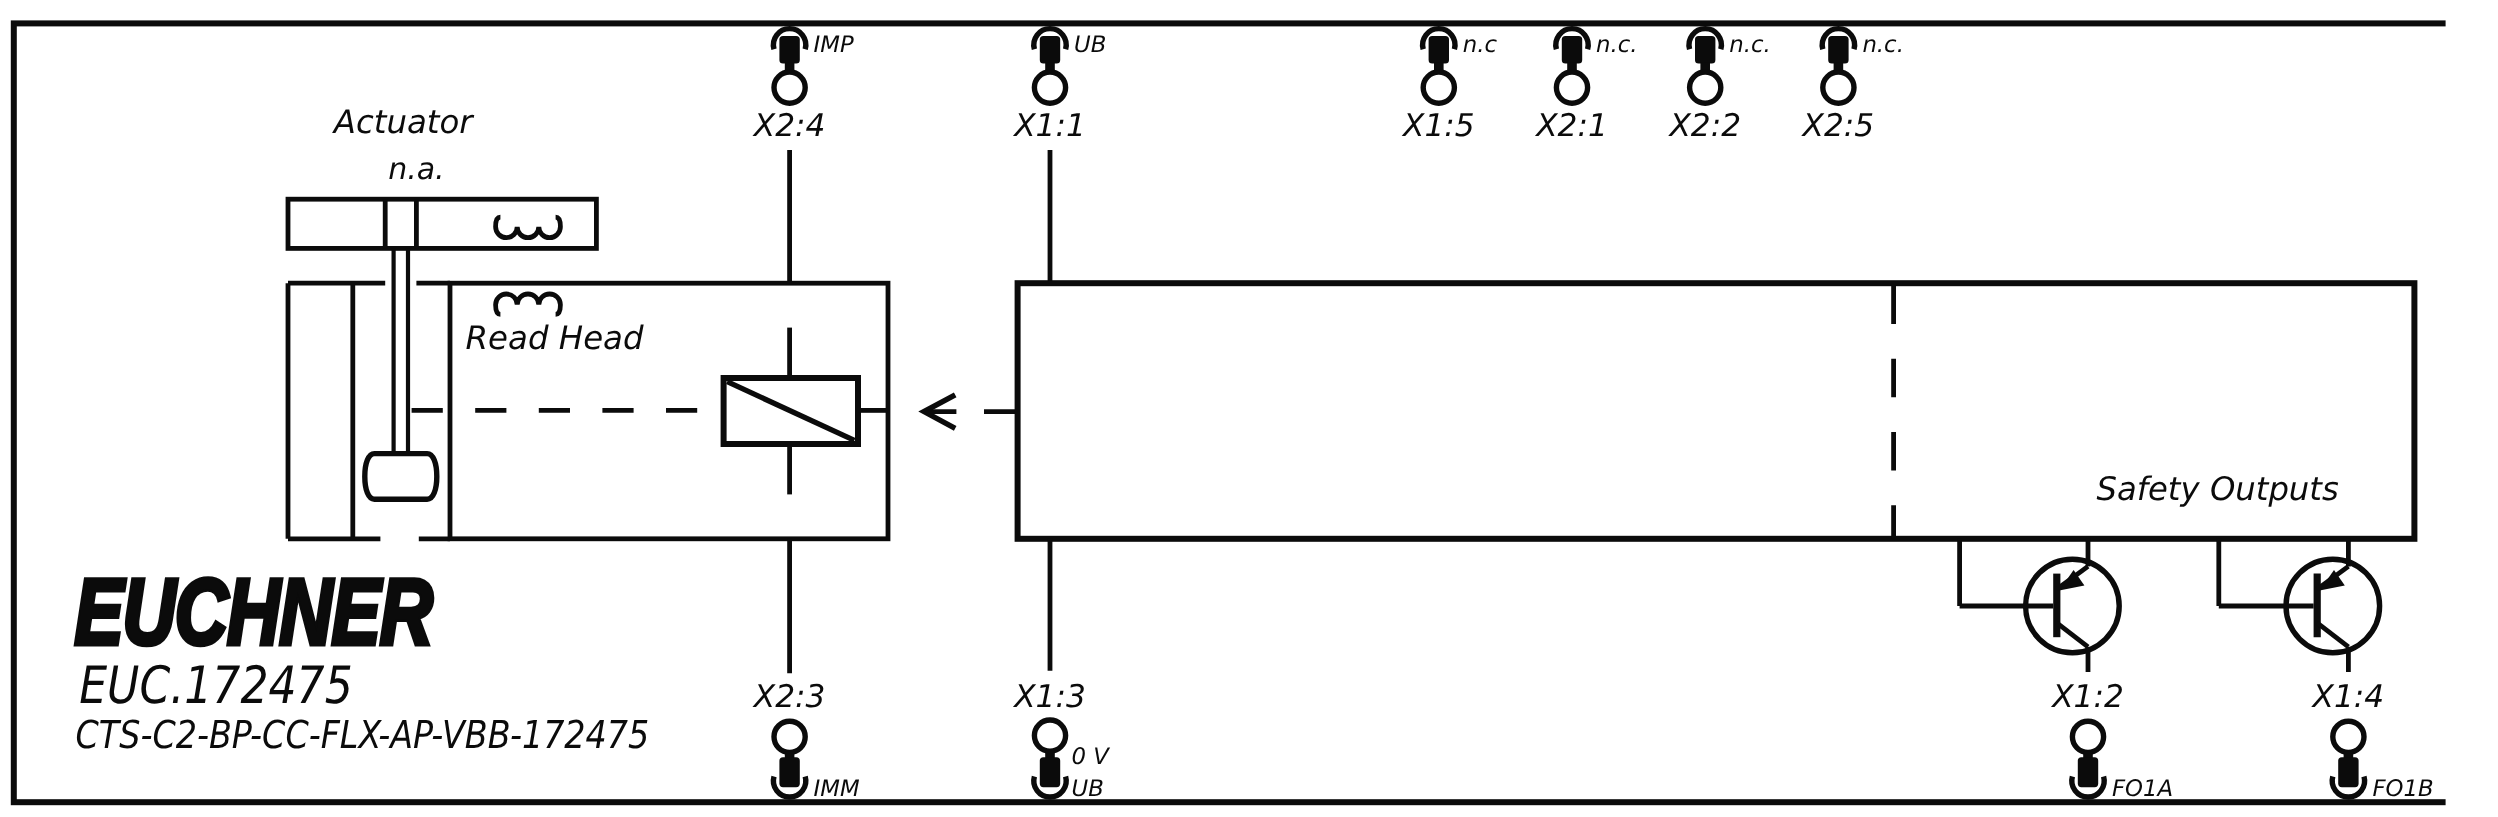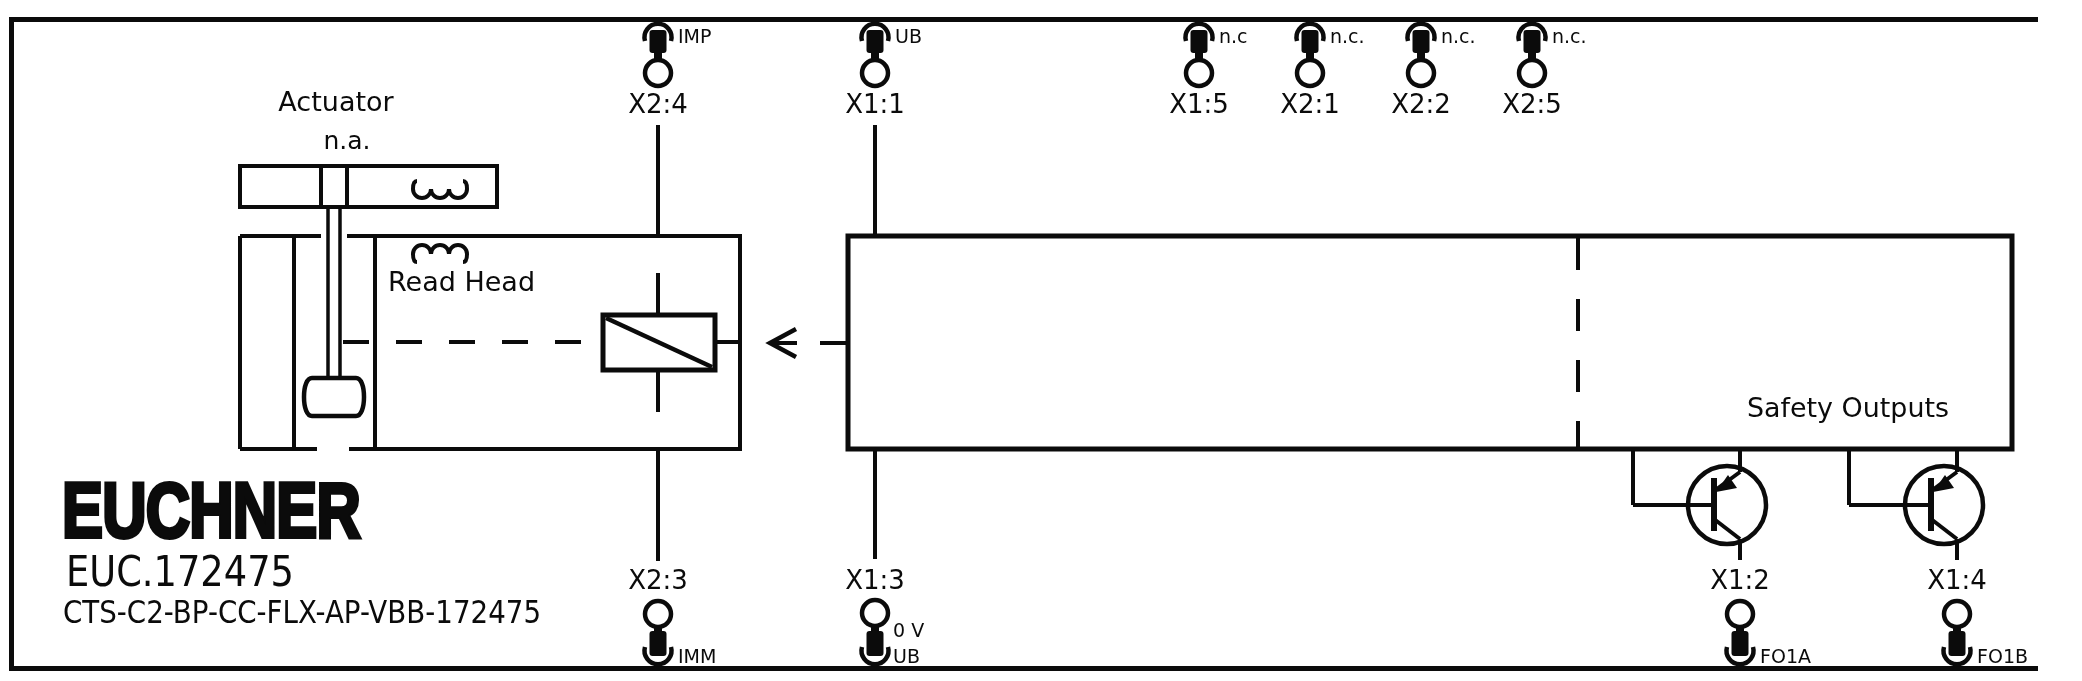--- a/index.html
+++ b/index.html
@@ -1,16 +1,16 @@
 <!DOCTYPE html>
 <html><head>
 <meta charset="utf-8">
 <style>
   html,body{margin:0;padding:0;background:#ffffff;}
-  .stage{position:relative;width:2038px;height:681px;background:#ffffff;overflow:hidden;}
+  .stage{position:relative;width:2038px;height:681px;background:#ffffff;overflow:hidden;font-style:italic;}
   svg{display:block;}
   .ln{stroke:#0b0b0b;stroke-width:4;fill:none;}
   .ln35{stroke:#0b0b0b;stroke-width:3.5;fill:none;}
   .ln45{stroke:#0b0b0b;stroke-width:4.5;fill:none;}
   .ln5{stroke:#0b0b0b;stroke-width:5;fill:none;}
   .ln6{stroke:#0b0b0b;stroke-width:6;fill:none;}
   .fillink{fill:#0b0b0b;stroke:none;}
   .whitebox{fill:#ffffff;}
   text{font-family:"DejaVu Sans","Liberation Sans",sans-serif;fill:#0b0b0b;}
   .port{font-size:26px;text-anchor:middle;}

